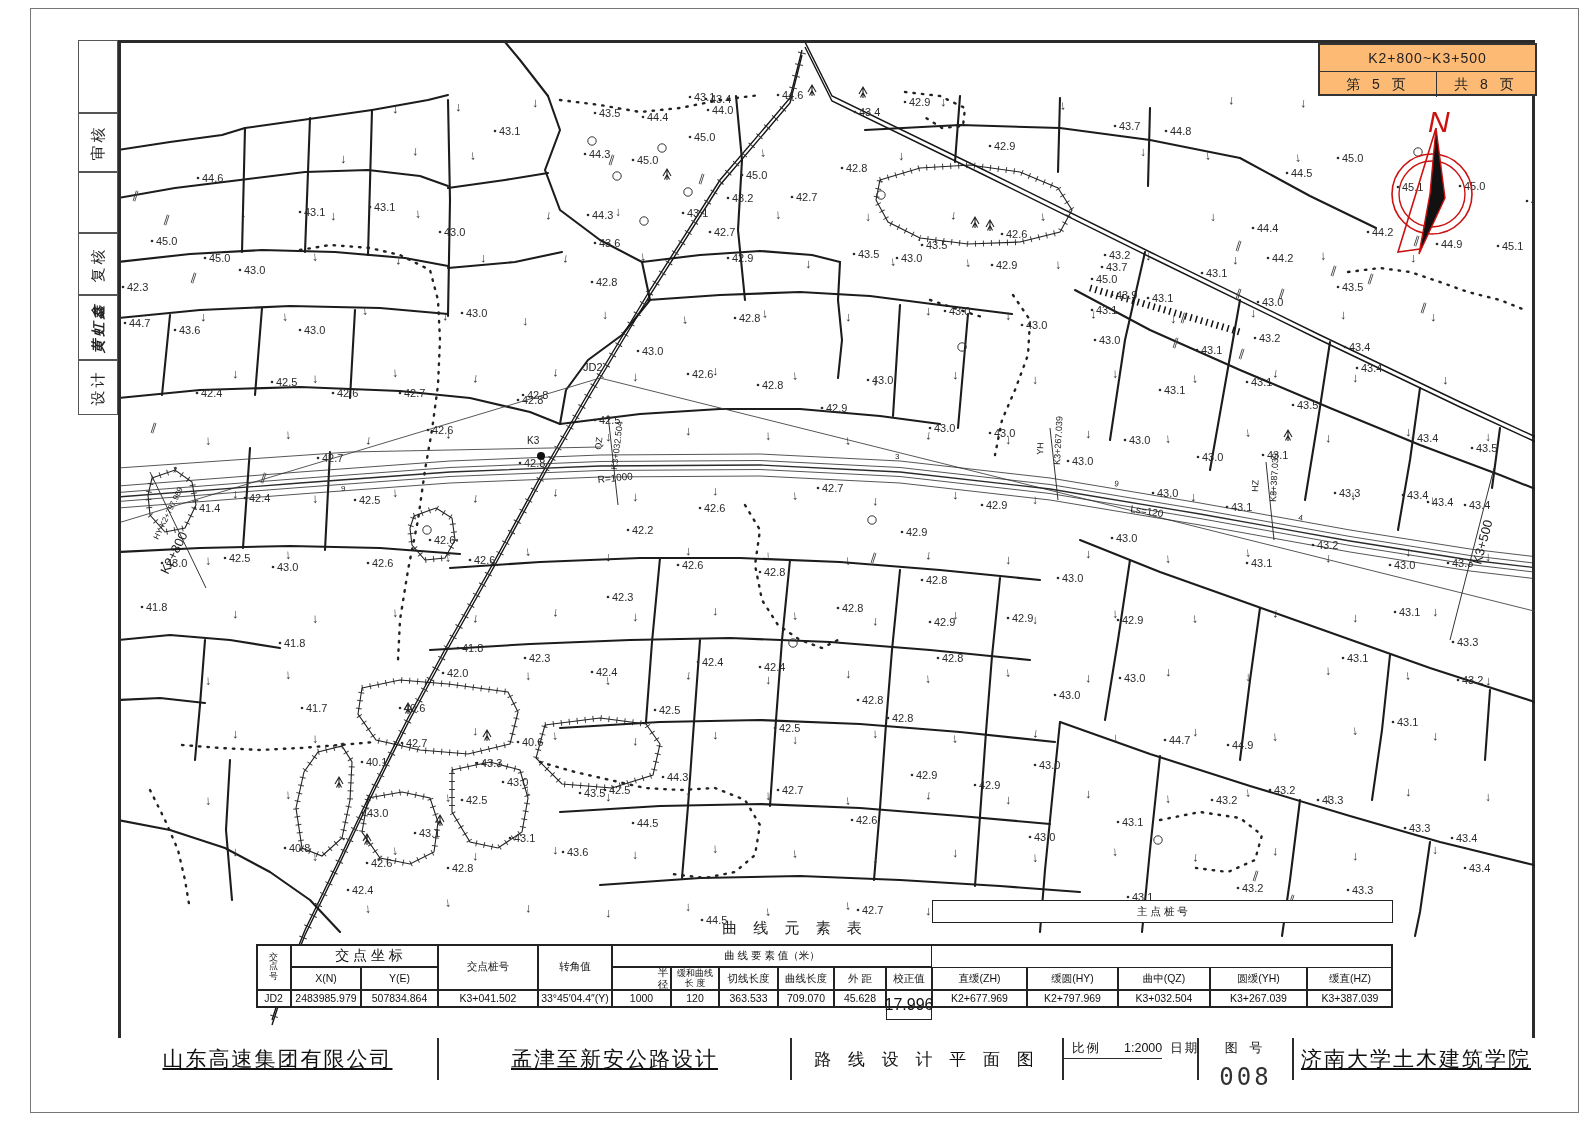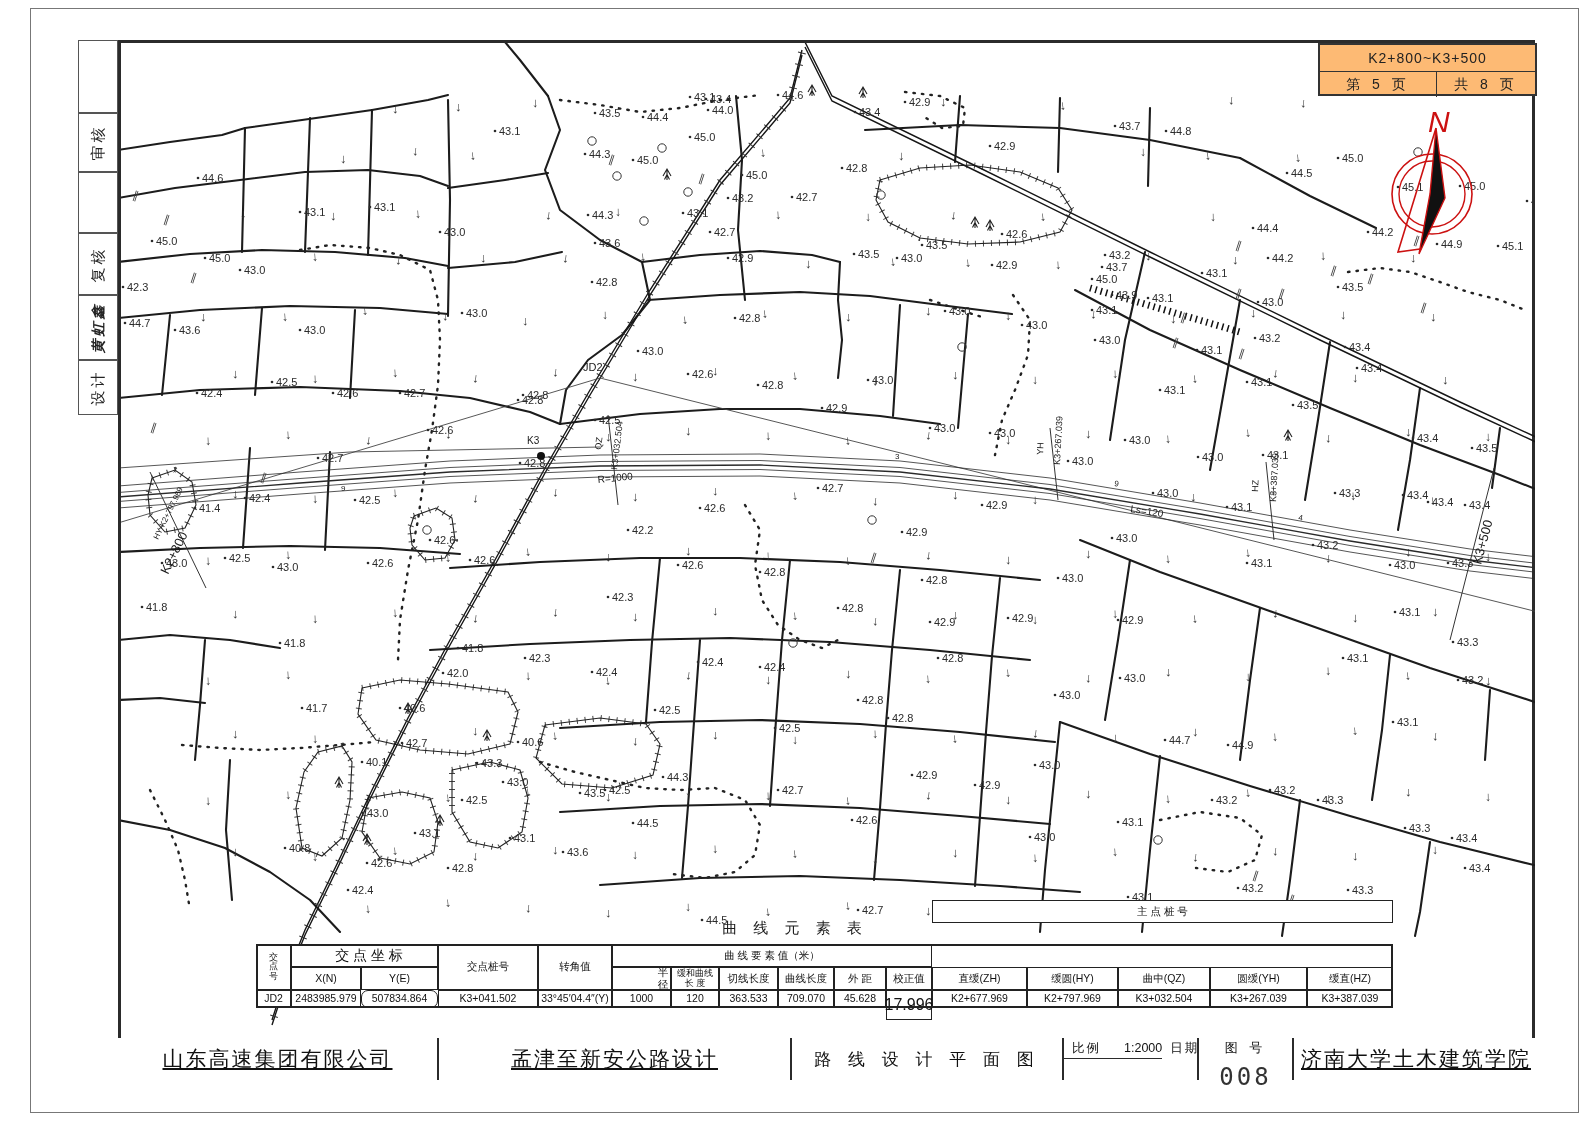--- a/index.html
+++ b/index.html
@@ -850,21 +850,21 @@
       <div class="cell" style="left: 834px; top: 967px; width: 52px; height: 23px; font-size: 10.5px;">外  距</div>
       <div class="cell" style="left: 886px; top: 967px; width: 46px; height: 23px; font-size: 10.5px;">校正值</div>
       <div class="cell" style="left: 932px; top: 900px; width: 461px; height: 23px; font-size: 10.5px;">主    点    桩    号</div>
       <div class="cell" style="left: 932px; top: 967px; width: 95px; height: 23px; font-size: 10.5px;">直缓(ZH)</div>
       <div class="cell" style="left: 1027px; top: 967px; width: 91px; height: 23px; font-size: 10.5px;">缓圆(HY)</div>
       <div class="cell" style="left: 1118px; top: 967px; width: 92px; height: 23px; font-size: 10.5px;">曲中(QZ)</div>
       <div class="cell" style="left: 1210px; top: 967px; width: 97px; height: 23px; font-size: 10.5px;">圆缓(YH)</div>
       <div class="cell" style="left: 1307px; top: 967px; width: 86px; height: 23px; font-size: 10.5px;">缓直(HZ)</div>
       <div class="cell" style="left: 256px; top: 990px; width: 35px; height: 18px; font-size: 10.5px;">JD2</div>
       <div class="cell" style="left: 291px; top: 990px; width: 70px; height: 18px; font-size: 10.5px;">2483985.979</div>
-      <div class="cell" style="left: 361px; top: 990px; width: 77px; height: 18px; font-size: 10.5px; border-radius: 7px;">507834.864</div>
+      <div class="cell" style="left: 361px; top: 990px; width: 77px; height: 18px; font-size: 10.5px;">507834.864</div>
       <div class="cell" style="left: 438px; top: 990px; width: 100px; height: 18px; font-size: 10.5px;">K3+041.502</div>
       <div class="cell" style="left: 538px; top: 990px; width: 74px; height: 18px; font-size: 10.5px;">33°45′04.4″(Y)</div>
       <div class="cell" style="left: 612px; top: 990px; width: 59px; height: 18px; font-size: 10.5px;">1000</div>
       <div class="cell" style="left: 671px; top: 990px; width: 48px; height: 18px; font-size: 10.5px;">120</div>
       <div class="cell" style="left: 719px; top: 990px; width: 59px; height: 18px; font-size: 10.5px;">363.533</div>
       <div class="cell" style="left: 778px; top: 990px; width: 56px; height: 18px; font-size: 10.5px;">709.070</div>
       <div class="cell" style="left: 834px; top: 990px; width: 52px; height: 18px; font-size: 10.5px;">45.628</div>
       <div class="cell" style="left: 886px; top: 990px; width: 46px; height: 30px; font-size: 16px;">17.996</div>
       <div class="cell" style="left: 932px; top: 990px; width: 95px; height: 18px; font-size: 10.5px;">K2+677.969</div>
       <div class="cell" style="left: 1027px; top: 990px; width: 91px; height: 18px; font-size: 10.5px;">K2+797.969</div>

